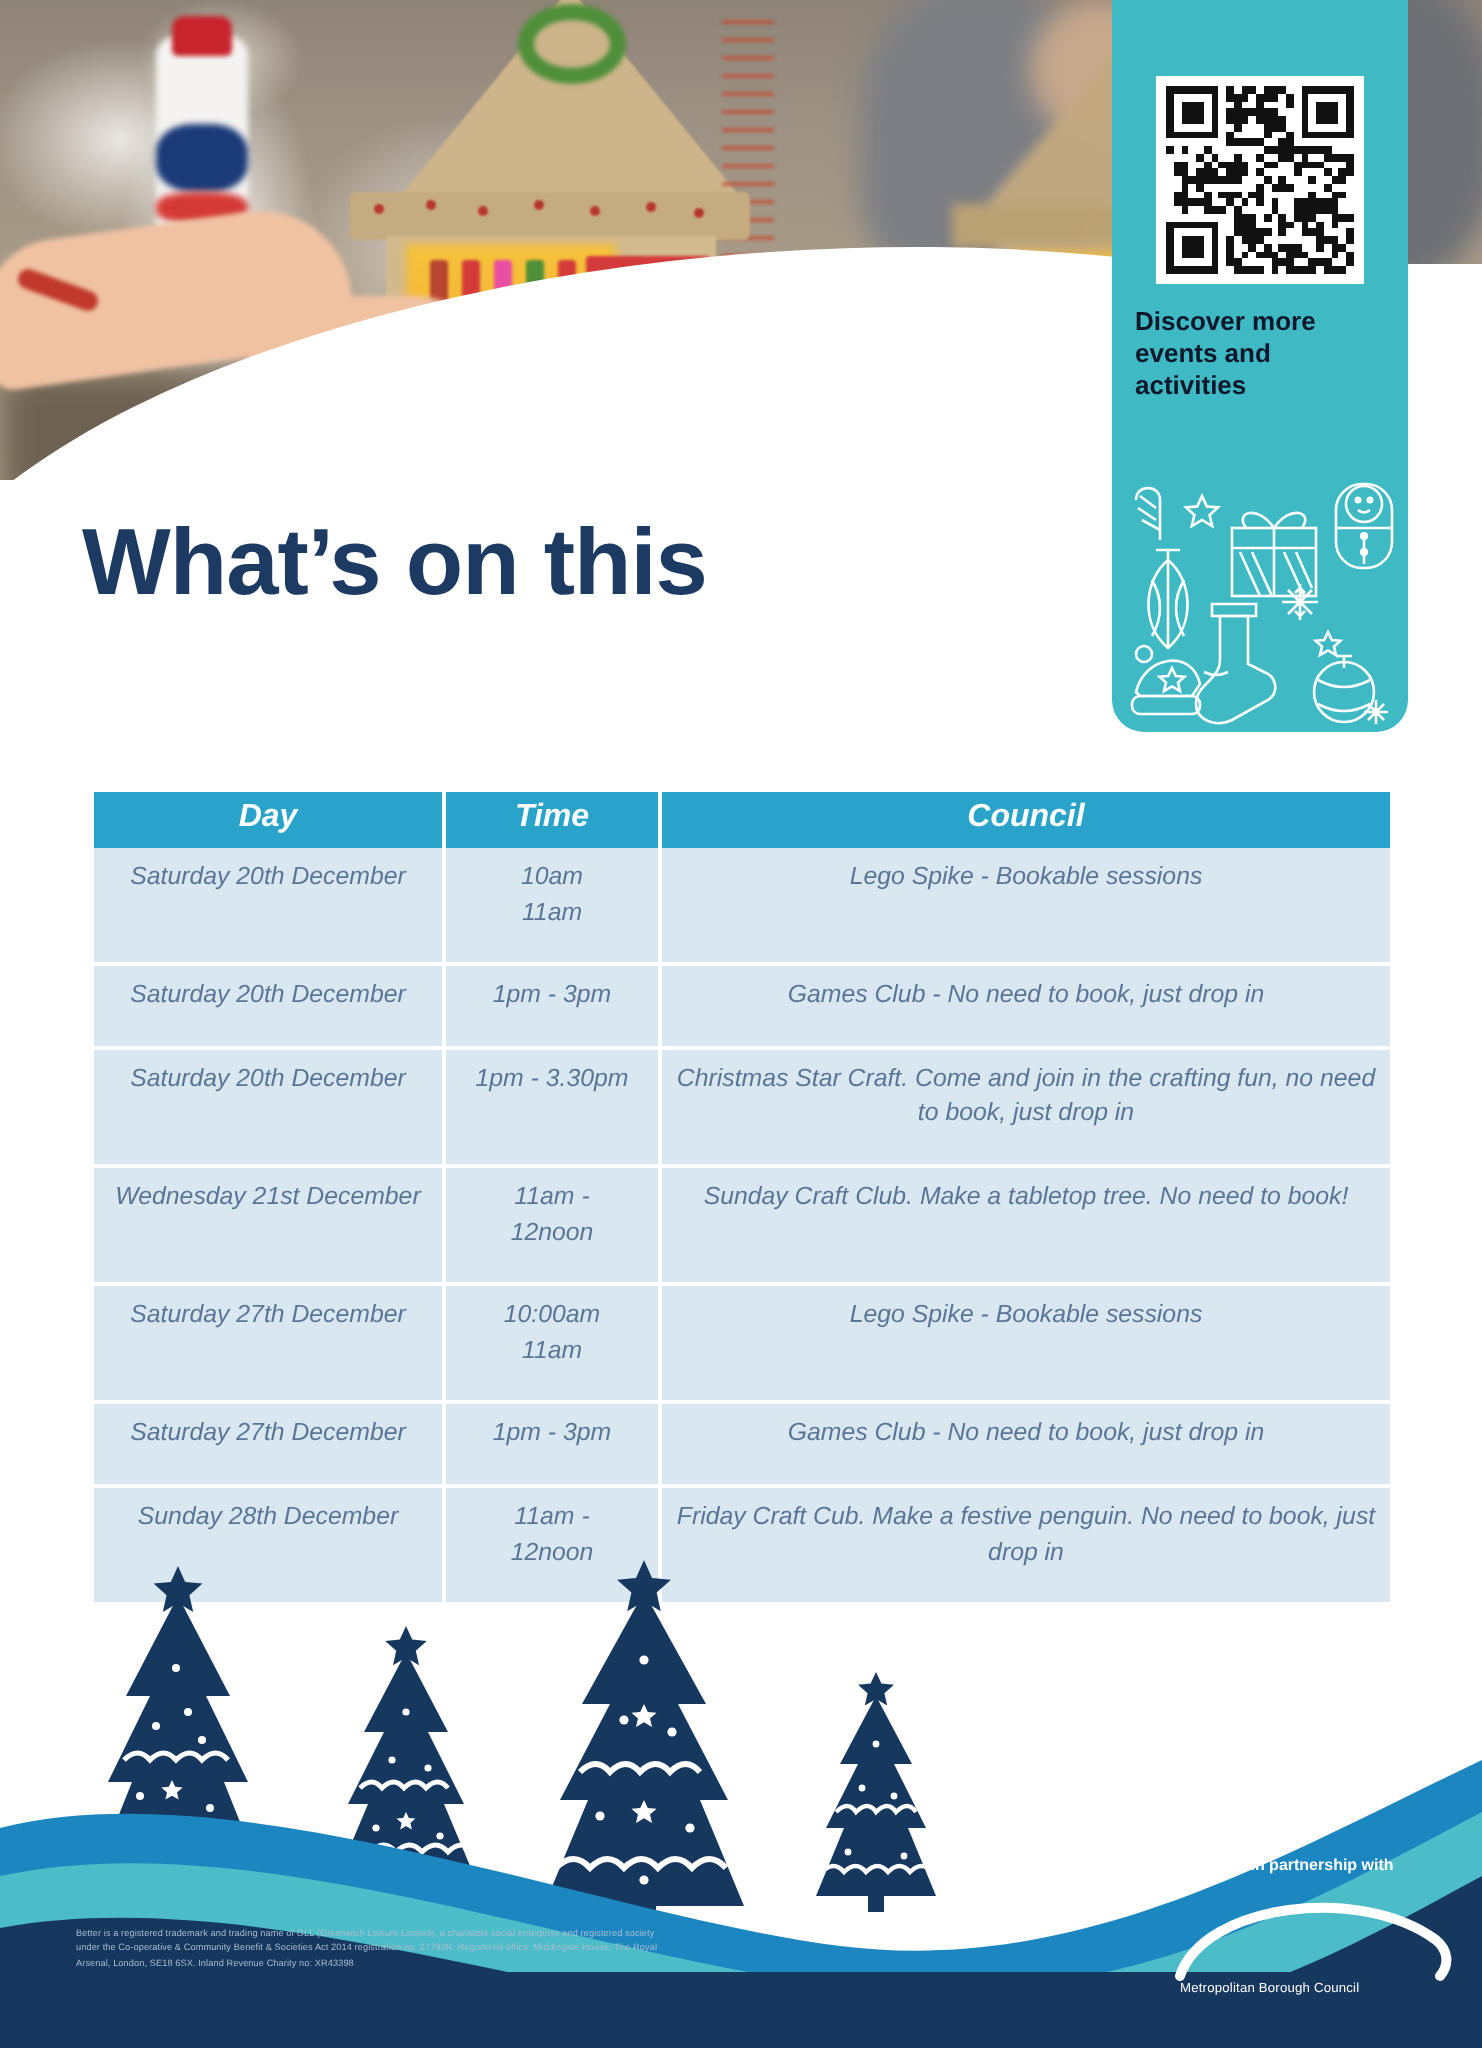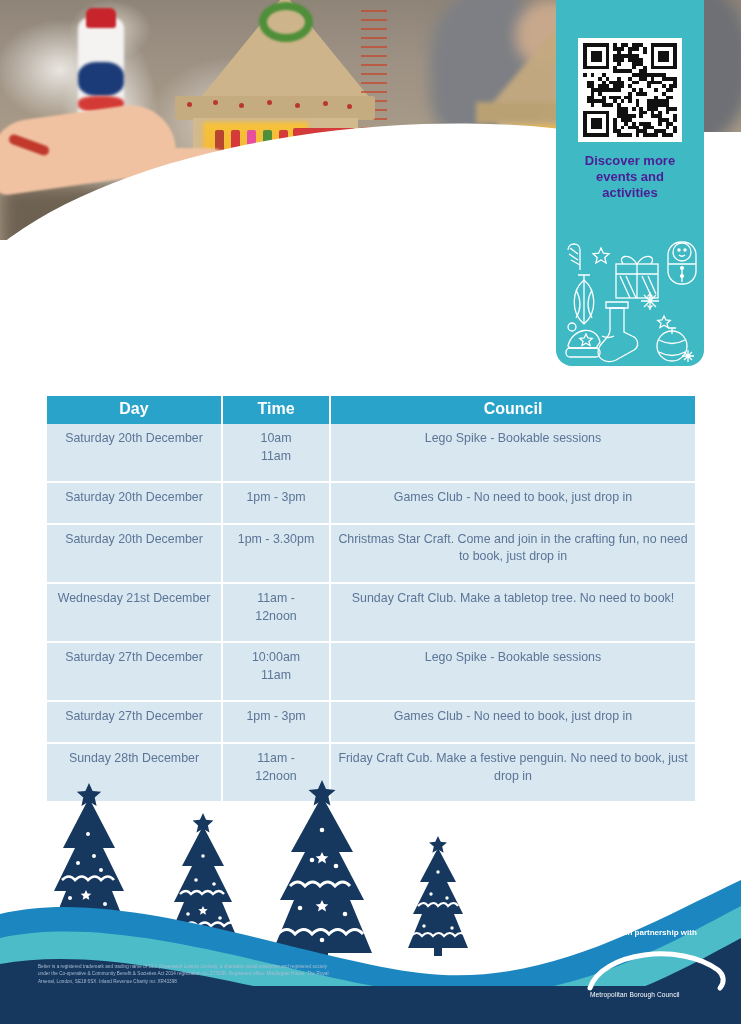--- a/index.html
+++ b/index.html
@@ -74,36 +74,36 @@
   
   .qr-panel {
     position: absolute; left: 556px; top: 0px; width: 148px; height: 366px;
     background: #3fb9c4; border-radius: 0 0 16px 16px;
     display: flex; flex-direction: column; align-items: center; padding-top: 38px;
   }
   .qr-box { width: 104px; height: 104px; background: #ffffff; padding: 5px; }
   .qr-grid { width: 100%; height: 100%; display: grid; grid-template-columns: repeat(25, 1fr); grid-template-rows: repeat(25, 1fr); }
   .qr-grid i { background: #111111; }
   .qr-caption {
-    margin-top: 11px; color: #4c1d95; font-size: 13px; font-weight: bold;
-    line-height: 1.22; text-align: center; width: 125px;
+    margin-top: 11px; color: #0f172a; font-size: 13px; font-weight: bold;
+    line-height: 1.22; width: 125px;
   }
   .festive-icons { position: absolute; left: 0; top: 224px; width: 148px; height: 142px; }
   .festive-icons svg { display: block; }
 
   
   .heading {
     position: absolute; left: 41px; top: 252px; width: 470px;
     color: #1d3a63; font-size: 47px; font-weight: bold; line-height: 1.22;
     letter-spacing: -0.5px;
   }
 
   
   .tbl-wrap { position: absolute; left: 47px; top: 396px; width: 648px; }
-  table.sched { width: 100%; border-collapse: collapse; table-layout: fixed; }
+  table.sched { width: 100%; border-collapse: collapse; table-layout: fixed; font-style: italic; }
   table.sched th {
     background: #29a3c9; color: #ffffff; font-size: 16px; font-weight: bold;
     padding: 4px 0 6px; text-align: center; border-right: 2px solid #ffffff;
   }
   table.sched th:last-child { border-right: none; }
   table.sched td {
     background: #d9e7f1; color: #5b7596; font-size: 12.4px;
     text-align: center; vertical-align: top; padding: 6px 6px 16px;
     border-right: 2px solid #ffffff; border-bottom: 2px solid #ffffff;
     line-height: 1.42;
@@ -897,20 +897,21 @@
         </g>
 
         <g>
           <path d="M132 126 v12 M126 132 h12 M128 128 l8 8 M136 128 l-8 8"></path>
         </g>
       </svg>
     </div>
   </div>
 
   <div class="heading">
+    <div>What’s on this</div>
   </div>
 
   <div class="tbl-wrap">
     <table class="sched">
       <colgroup>
           <col class="col-day">
           <col class="col-time">
           <col>
         </colgroup>
       <thead>

